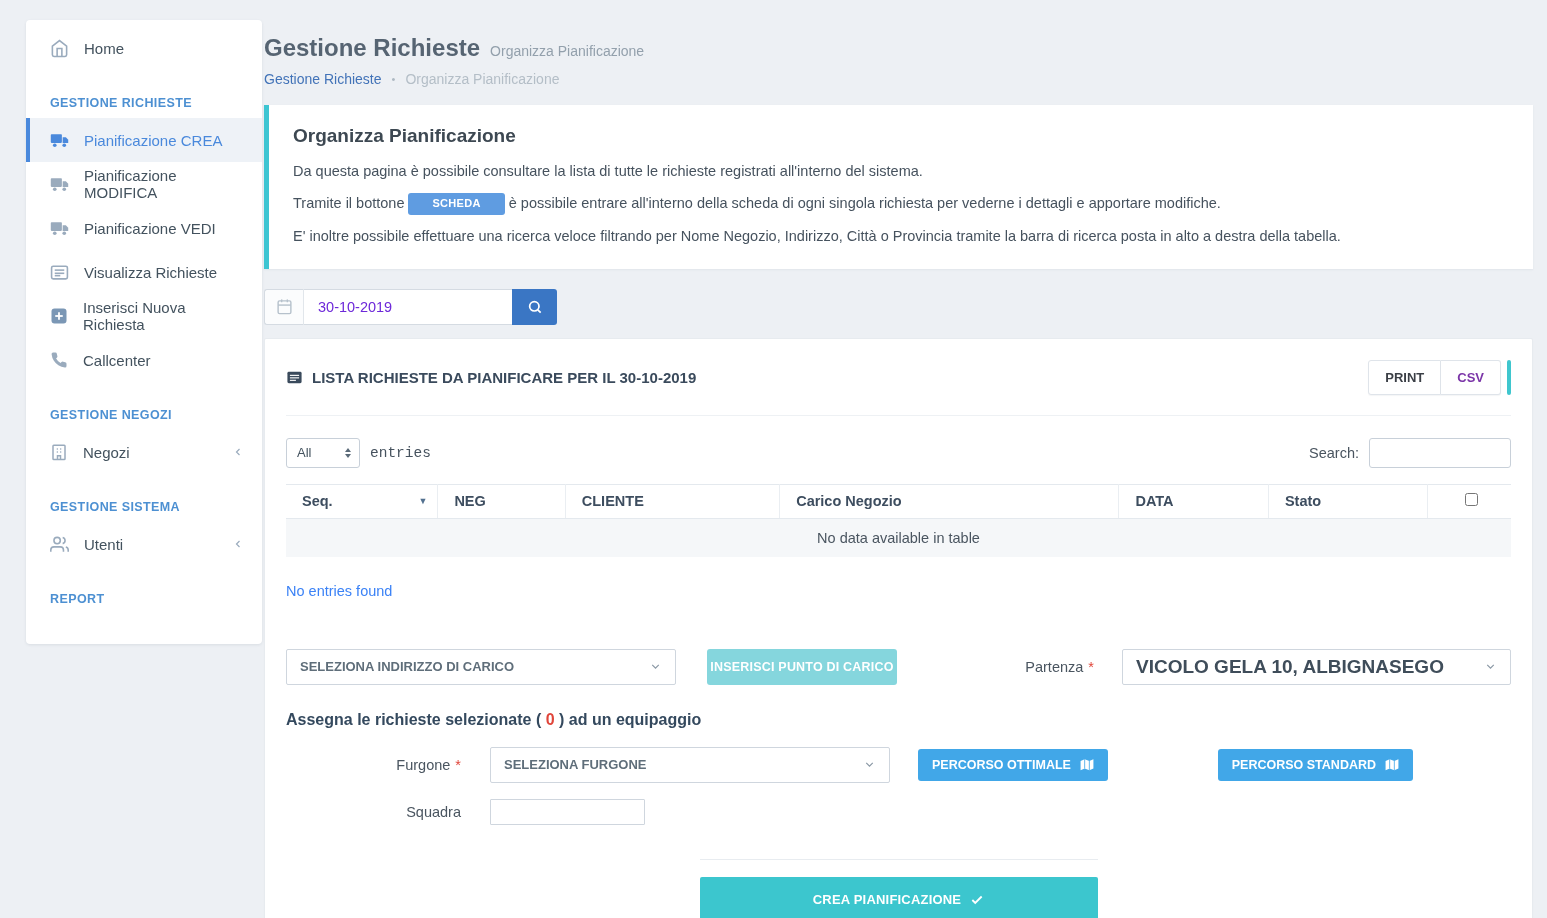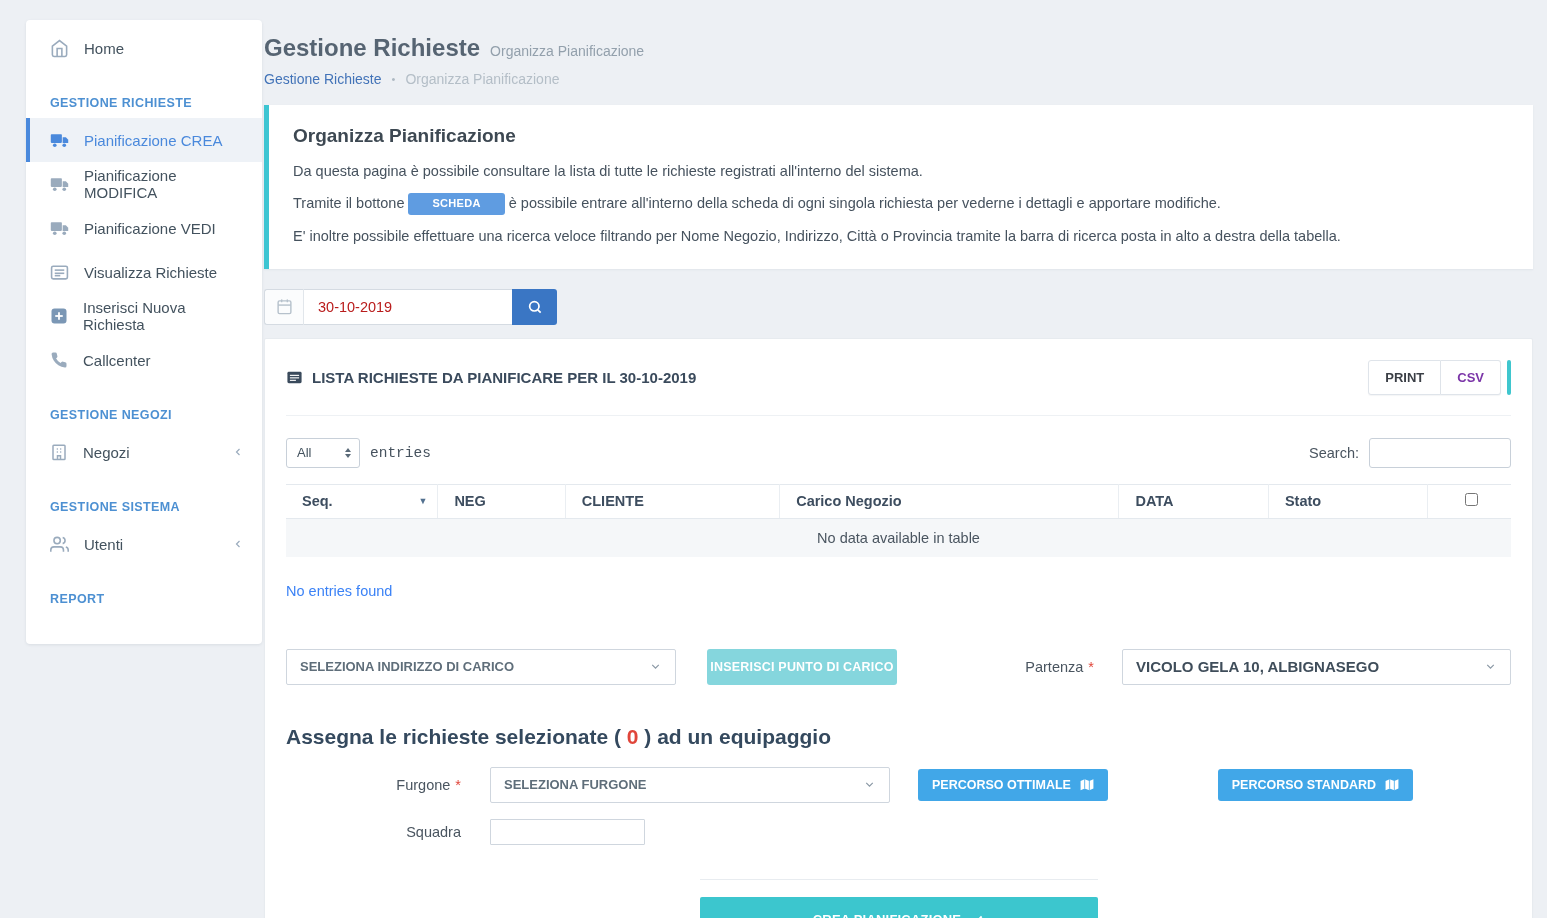--- a/index.html
+++ b/index.html
@@ -55,21 +55,21 @@
   }
 
   
   .date-group { margin-top:20px; display:inline-flex; height:36px; }
   .date-addon {
     width:40px; background:#fbfcfd; border:1px solid #d5dbe2; border-right:1px solid #e1e6eb;
     border-radius:3px 0 0 3px; display:flex; align-items:center; justify-content:center; color:#b6c1cc;
   }
   .date-input {
     width:208px; border:1px solid #d5dbe2; border-left:none; border-right:none;
-    font:inherit; font-size:14.5px; color:#b91c1c; padding:0 14px; outline:none;
+    font:inherit; font-size:14.5px; color:#6d28d9; padding:0 14px; outline:none;
   }
   .date-search-btn {
     width:45px; background:#3a76c4; border:none; border-radius:0 3px 3px 0;
     display:flex; align-items:center; justify-content:center; color:#fff; cursor:pointer;
   }
 
   
   .panel {
     margin-top:13px; background:#fff; border:1px solid #e7ebef; border-radius:2px;
     box-shadow:0 1px 1px rgba(40,60,80,.04); padding:0 21px 43px; position:relative;
@@ -114,34 +114,34 @@
   td.empty-cell { background:#f5f7f9; text-align:center; font-size:14.5px; color:#4a5560; padding:11px; }
   .no-entries { margin-top:26px; font-size:14.5px; color:#3b82f6; }
 
   
   .fselect {
     display:flex; align-items:center; justify-content:space-between; gap:8px;
     height:36px; border:1px solid #cfd6de; border-radius:2px; background:#fff;
     padding:0 13px; font-size:13px; font-weight:600; color:#5f6e7a; cursor:pointer;
   }
   .fselect .chev { color:#8a98a5; }
-  .fselect.strong { font-weight:bold; color:#3f4d5a; font-size:15px; }
+  .fselect.strong { font-weight:bold; color:#3f4d5a; font-size:19px; }
 
   .carico-row { margin-top:50px; display:flex; align-items:center; }
   .sel-indirizzo { width:390px; }
   .btn-inserisci {
     margin-left:31px; width:190px; height:36px; background:#85d6dd; border:none; border-radius:3px;
     color:#fff; font:inherit; font-size:12.5px; font-weight:bold; letter-spacing:.2px; cursor:pointer;
   }
   .partenza-group { margin-left:auto; display:flex; align-items:center; }
   .field-label { font-size:14.5px; color:#4a5560; }
   .req-star { color:#e0453a; margin-left:5px; }
   .sel-partenza { width:389px; margin-left:28px; }
 
-  .assegna { margin-top:40px; font-size:21px; font-weight:bold; color:#34495e; }
+  .assegna { margin-top:26px; font-size:16px; font-weight:bold; color:#34495e; }
   .assegna .count { color:#e0453a; }
 
   .furgone-row { margin-top:18px; display:flex; align-items:center; padding-left:105px; }
   .furgone-row .field-label, .squadra-row .field-label { width:70px; text-align:right; flex:0 0 auto; }
   .sel-furgone { width:400px; margin-left:29px; }
   .btn-percorso {
     height:31px; padding:16px 14px; background:#41a7e8; border:none; border-radius:3px;
     color:#fff; font:inherit; font-size:12.5px; font-weight:bold; display:inline-flex;
     align-items:center; gap:9px; cursor:pointer;
   }

